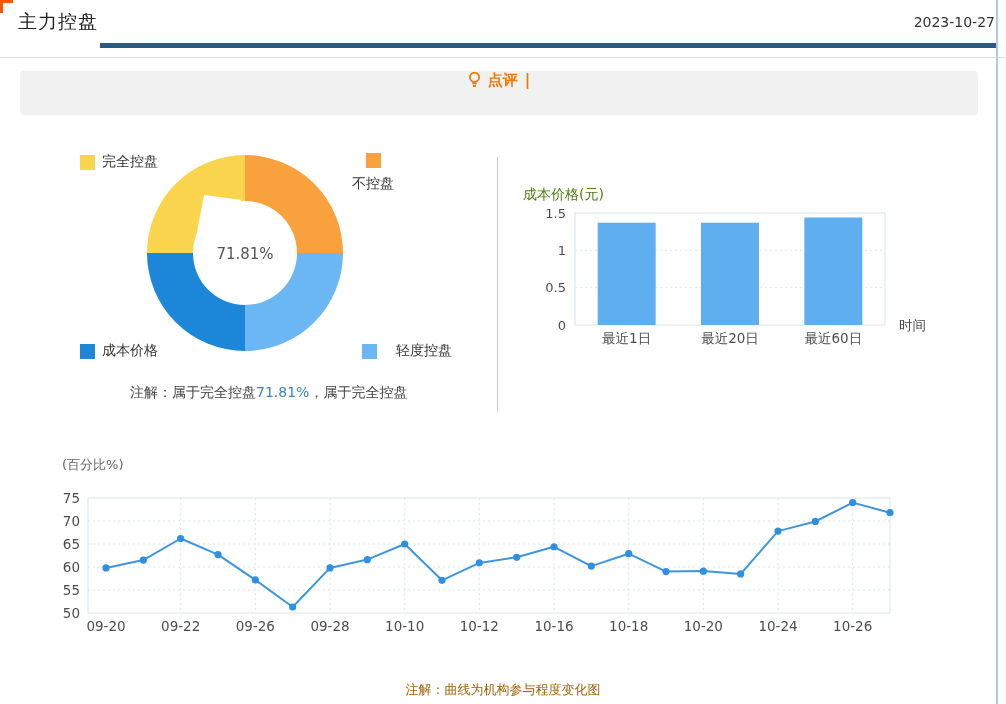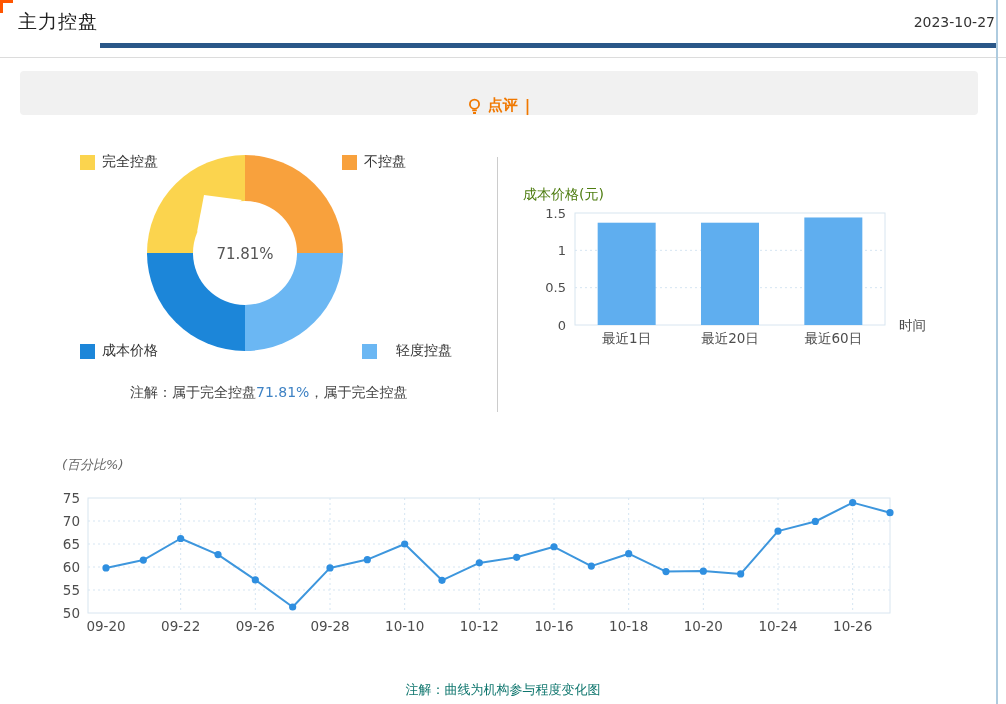--- a/index.html
+++ b/index.html
@@ -12,43 +12,43 @@
   #page{position:relative;width:1006px;height:704px;background:#fff;overflow:hidden;}
 
   .corner-mark{position:absolute;left:0;top:0;width:13px;height:13px;
     border-top:3px solid var(--corner-orange);border-left:3px solid var(--corner-orange);}
   .page-title{position:absolute;left:18px;top:9px;font-size:19px;color:#222;font-weight:500;letter-spacing:1px;}
   .report-date{position:absolute;right:11px;top:14px;font-size:14px;color:#333;text-align:center;}
   .title-underline{position:absolute;left:100px;top:43px;width:898px;height:5px;background:var(--accent-navy);}
   .header-rule{position:absolute;left:0;top:57px;width:1006px;height:1px;background:#DCDCDC;}
 
   .comment-bar{position:absolute;left:20px;top:71px;width:958px;height:44px;background:var(--comment-bg);
-    border-radius:4px;display:flex;align-items:flex-end;justify-content:center;gap:5px;}
+    border-radius:4px;display:flex;align-items:flex-start;justify-content:center;gap:5px;}
   .comment-label{color:var(--accent-orange);font-size:15px;font-weight:bold;}
   .comment-sep{color:var(--accent-orange);font-size:15px;font-weight:bold;margin:0 2px;}
   .comment-text{color:#222;font-size:14px;}
 
   .legend-item{position:absolute;display:flex;align-items:center;gap:7px;}
   .legend-swatch{width:15px;height:15px;display:inline-block;}
   .legend-label{font-size:14px;color:#333;font-family:Liberation Serif, serif;}
-  #legend-tl{left:80px;top:153px;} #legend-tr{left:342px;top:153px;}
+  #legend-tl{left:80px;top:153px;} #legend-tr{left:352px;top:153px;flex-direction:column;}
   #legend-bl{left:80px;top:342px;} #legend-br{left:362px;top:342px;gap:19px;}
 
   .donut-svg{position:absolute;left:147px;top:155px;}
   .donut-note{position:absolute;left:130px;top:384px;font-size:14px;color:#444;}
   .donut-note .val{color:var(--value-blue);}
 
   .section-divider{position:absolute;left:497px;top:157px;width:1px;height:255px;background:var(--divider);}
 
   .bar-title{position:absolute;left:523px;top:186px;font-size:14px;color:#4d7c0f;}
   .bar-svg{position:absolute;left:510px;top:200px;}
 
-  .line-title{position:absolute;left:62px;top:456px;font-size:13px;color:#666;font-style:italic;}
+  .line-title{position:absolute;left:62px;top:456px;font-size:13px;color:#666;}
   .line-svg{position:absolute;left:55px;top:485px;}
-  .line-note{position:absolute;left:0;top:681px;width:1006px;text-align:center;font-size:13px;color:#0f766e;}
+  .line-note{position:absolute;left:0;top:681px;width:1006px;text-align:center;font-size:13px;color:#a16207;}
 
   .right-edge{position:absolute;left:996px;top:0;width:2px;height:704px;background:var(--edge-line);}
 
   svg text{font-family:"DejaVu Sans","Liberation Sans",sans-serif;}
 </style>
 </head>
 <body>
 
 <div id="page">
 

